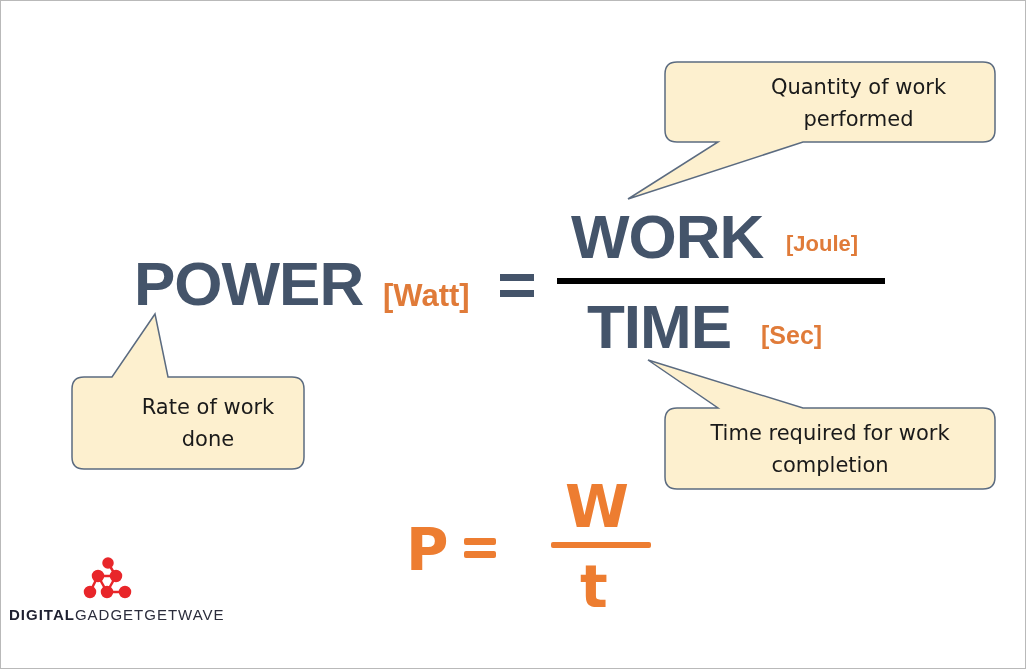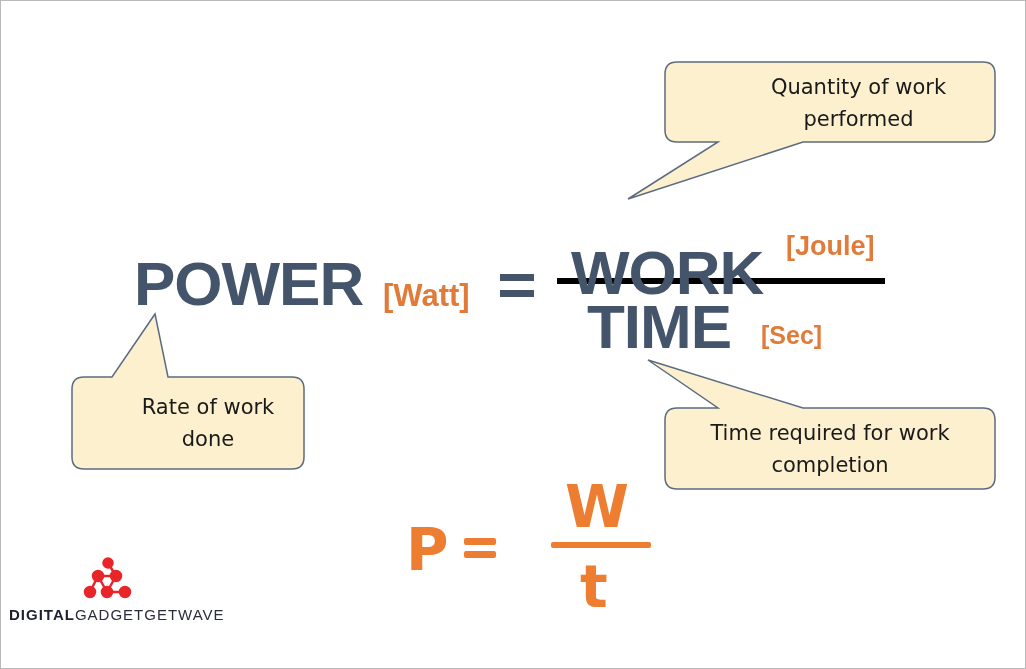--- a/index.html
+++ b/index.html
@@ -48,22 +48,22 @@
     <circle cx="98" cy="576" r="5"></circle>
     <circle cx="116" cy="576" r="5"></circle>
     <circle cx="90" cy="592" r="5"></circle>
     <circle cx="107" cy="592" r="5"></circle>
     <circle cx="125" cy="592" r="5"></circle>
   </g>
 </svg>
 
 <div class="abs big" style="left:134px;top:253px;font-size:62px;">POWER</div>
 <div class="abs unit" style="left:383px;top:280px;font-size:31px;">[Watt]</div>
-<div class="abs big" style="left:571px;top:206px;font-size:62px;margin-top:36px;">WORK</div>
-<div class="abs unit" style="left:786px;top:233px;font-size:27px;">[Joule]</div>
+<div class="abs big" style="left:571px;top:206px;font-size:62px;">WORK</div>
+<div class="abs unit" style="left:786px;top:233px;font-size:22px;">[Joule]</div>
 <div class="abs big" style="left:587px;top:296px;font-size:62px;">TIME</div>
 <div class="abs unit" style="left:761px;top:323px;font-size:25px;">[Sec]</div>
 
 <div class="callout-text" style="left:665px;top:71px;width:387px;">
   <div>Quantity of work</div>
   <div>performed</div>
 </div>
 <div class="callout-text" style="left:72px;top:391px;width:272px;">
   <div>Rate of work</div>
   <div>done</div>

